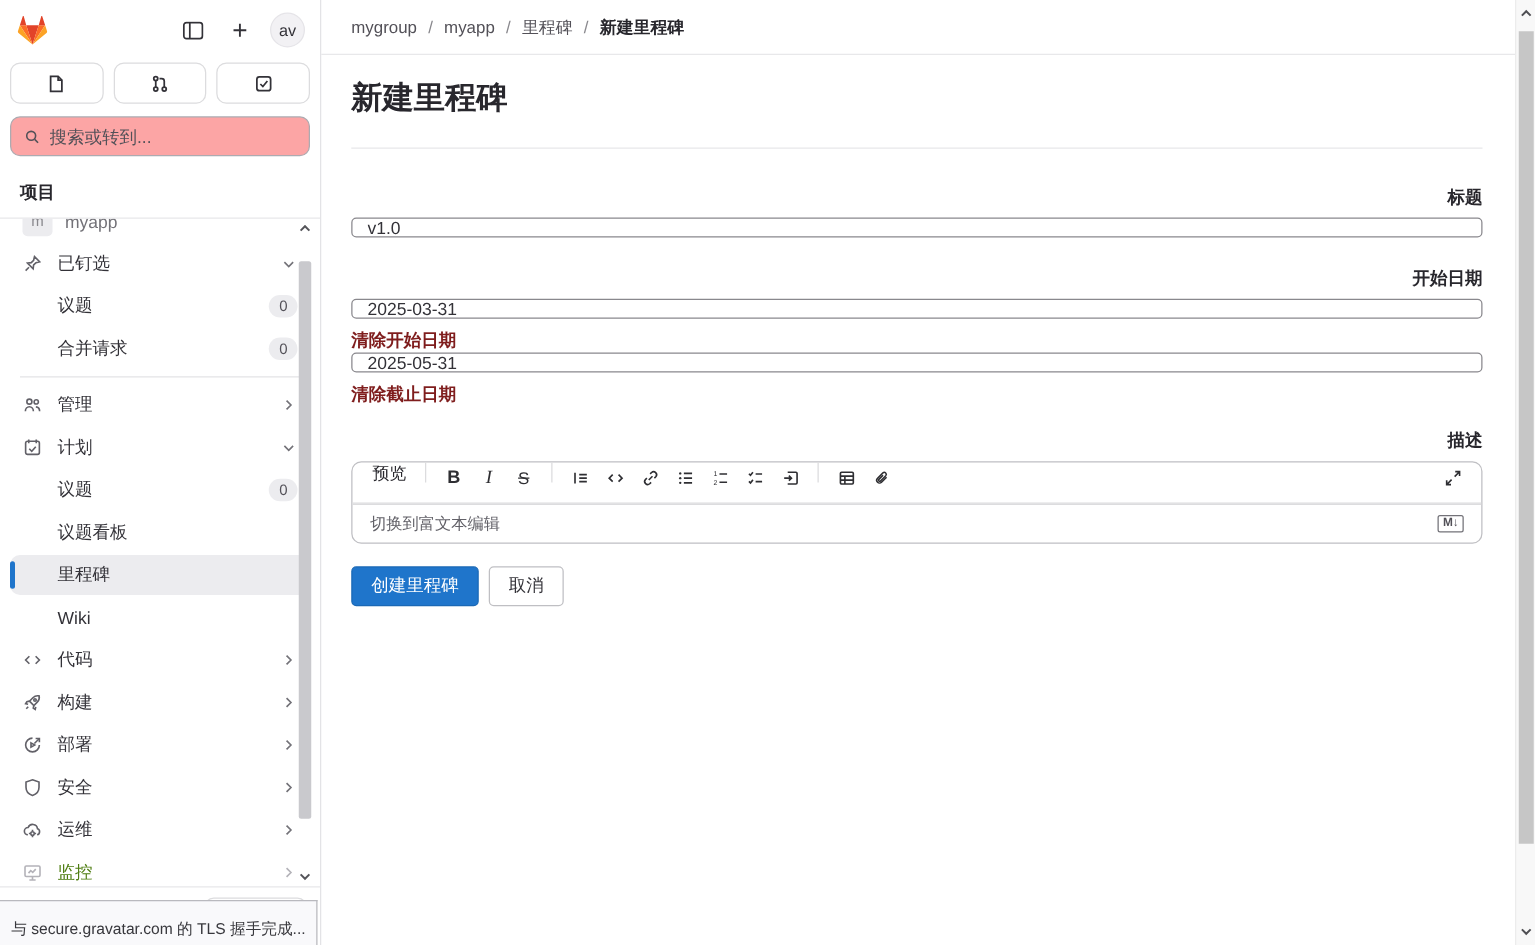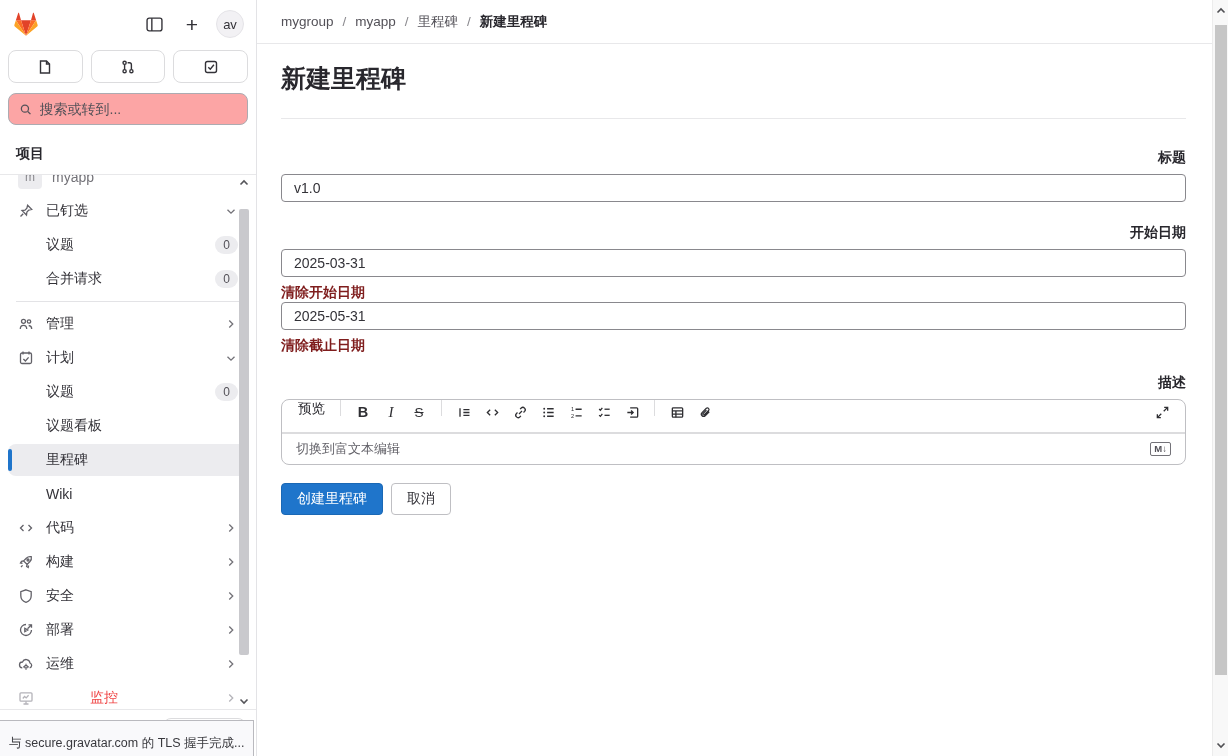--- a/index.html
+++ b/index.html
@@ -24,21 +24,21 @@
   .sb-nav { flex:1; overflow:hidden; border-top:1px solid #e8e8ea; position:relative; padding-top:2px; }
   .nav-item { height:32px; margin:2px 8px; border-radius:8px; display:flex; align-items:center; padding:0 10px; font-size:14px; color:#333238; cursor:pointer; position:relative; }
   .nav-item .nicon { width:16px; height:16px; margin-right:12px; color:#626168; flex:none; }
   .nav-item.sub { padding-left:38px; }
   .nav-item .chev { margin-left:auto; color:#737278; display:flex; }
   .nav-item .badge { margin-left:auto; background:#ececef; color:#535158; border-radius:10px; font-size:12px; padding:1px 8px; line-height:16px; }
   .nav-item.active { background:#ececef; }
   .nav-item.active::before { content:""; position:absolute; left:0; top:5px; bottom:5px; width:4px; border-radius:4px; background:#1f75cb; }
   .nav-item.context { margin-top:-16px; color:#737278; }
   .ctx-avatar { width:24px; height:24px; border-radius:4px; background:#ececef; margin-right:10px; display:flex; align-items:center; justify-content:center; font-size:12px; color:#89888d; }
-  .nav-item.disabled { color:#ef4444;gap:44px; }
+  .nav-item.disabled { color:#4d7c0f; }
   .nav-item.disabled .nicon, .nav-item.disabled .chev { color:#b4b3b9; }
   .nav-divider { height:1px; background:#e3e3e6; margin:6px 16px; }
   .sb-bottom { border-top:1px solid #e8e8ea; padding:8px 10px; display:flex; align-items:center; justify-content:space-between; }
   .help-row { display:flex; align-items:center; gap:10px; font-size:14px; color:#333238; cursor:pointer; position:relative; }
   .help-dot { position:absolute; left:11px; top:-2px; width:7px; height:7px; border-radius:50%; background:#428fdc; border:1px solid #fff; }
   .admin-btn { display:flex; align-items:center; gap:6px; border:1px solid #dcdcde; border-radius:8px; background:#fff; height:30px; padding:0 10px; font-size:13.5px; color:#333238; cursor:pointer; }
 
   
   .sb-scroll { position:absolute; right:7px; top:2px; bottom:2px; width:10px; }
   .sb-scroll .thumb { position:absolute; top:32px; height:446px; left:0; width:10px; background:#c9c9cd; border-radius:2px; }
@@ -50,21 +50,21 @@
   .main-topbar { height:44px; border-bottom:1px solid #e8e8ea; display:flex; align-items:center; padding:0 24px; flex:none; }
   .breadcrumb { display:flex; align-items:center; gap:9px; font-size:13.5px; color:#535158; }
   .breadcrumb .sep { color:#89888d; }
   .breadcrumb a { color:#535158; text-decoration:none; cursor:pointer; }
   .breadcrumb .current { color:#28272d; font-weight:600; }
   .content { padding:0 26px 0 24px; }
   h1.page-title { font-size:25px; font-weight:bold; color:#28272d; margin-top:19px; line-height:30px; }
   .title-divider { height:1px; background:#e8e8ea; margin-top:25px; }
   .form { margin-top:30px; }
   .f-label { font-size:14px; font-weight:bold; color:#28272d; margin-bottom:7px;text-align:right; }
-  .f-input { width:100%; height:28px; border:1px solid #89888d; border-radius:4px; padding:0 12px; font-size:14px; color:#333238; font-family:inherit; outline:none; background:#fff; }
+  .f-input { width:100%; height:16px; border:1px solid #89888d; border-radius:4px; padding:0 12px; font-size:14px; color:#333238; font-family:inherit; outline:none; background:#fff; }
   .clear-link { display:inline-block; margin-top:7px; font-size:14px; color:#7f1d1d; text-decoration:none; cursor:pointer; font-weight:600;}
   .gap-a { margin-top:22px; } .gap-b { margin-top:20px; } .gap-c { margin-top:19px; }
 
   
   .editor { border:1px solid #bfbfc3; border-radius:8px; margin-top:1px; background:#fff; }
   .ed-toolbar { height:33px; border-bottom:1px solid #dcdcde; display:flex; align-items:flex-start; padding:0 10px; gap:2px; }
   .ed-tab { font-size:13.5px; color:#28272d; padding:0 6px; cursor:pointer; }
   .ed-sep { width:1px; height:16px; background:#dcdcde; margin:0 7px; }
   .tbtn { width:26px; height:24px; border:none; background:transparent; border-radius:4px; display:flex; align-items:center; justify-content:center; cursor:pointer; color:#2f2f33; }
   .tbtn.bold { font-weight:bold; font-size:14.5px; }
@@ -240,37 +240,37 @@
           </svg>
         <span>构建</span>
         <span class="chev">
             <svg width="14" height="14" viewBox="0 0 16 16" fill="none" stroke="currentColor" stroke-width="1.5">
               <path d="M6 4l4 4-4 4"></path>
             </svg>
           </span>
       </div>
       <div class="nav-item">
         <svg class="nicon" viewBox="0 0 16 16" fill="none" stroke="currentColor" stroke-width="1.3">
-            <path d="M8 1.8l5.2 1.8v4.2c0 3.2-2.1 5.6-5.2 6.6-3.1-1-5.2-3.4-5.2-6.6V3.6z"></path>
-          </svg>
-        <span>安全</span>
-        <span class="chev">
-            <svg width="14" height="14" viewBox="0 0 16 16" fill="none" stroke="currentColor" stroke-width="1.5">
-              <path d="M6 4l4 4-4 4"></path>
-            </svg>
-          </span>
-      </div>
-      <div class="nav-item">
-        <svg class="nicon" viewBox="0 0 16 16" fill="none" stroke="currentColor" stroke-width="1.3">
             <path d="M13.5 8A5.5 5.5 0 1 1 8 2.5"></path>
             <path d="M10.5 2.8h3v3"></path>
             <path d="M13.3 3L9.5 6.8"></path>
             <path d="M6.8 6.3l3 1.7-3 1.7z"></path>
           </svg>
         <span>部署</span>
+        <span class="chev">
+            <svg width="14" height="14" viewBox="0 0 16 16" fill="none" stroke="currentColor" stroke-width="1.5">
+              <path d="M6 4l4 4-4 4"></path>
+            </svg>
+          </span>
+      </div>
+      <div class="nav-item">
+        <svg class="nicon" viewBox="0 0 16 16" fill="none" stroke="currentColor" stroke-width="1.3">
+            <path d="M8 1.8l5.2 1.8v4.2c0 3.2-2.1 5.6-5.2 6.6-3.1-1-5.2-3.4-5.2-6.6V3.6z"></path>
+          </svg>
+        <span>安全</span>
         <span class="chev">
             <svg width="14" height="14" viewBox="0 0 16 16" fill="none" stroke="currentColor" stroke-width="1.5">
               <path d="M6 4l4 4-4 4"></path>
             </svg>
           </span>
       </div>
       <div class="nav-item">
         <svg class="nicon" viewBox="0 0 16 16" fill="none" stroke="currentColor" stroke-width="1.3">
             <path d="M4.3 11.8a2.9 2.9 0 0 1 .2-5.8A3.9 3.9 0 0 1 12 7a2.5 2.5 0 0 1-.3 4.8"></path>
             <circle cx="8" cy="10.8" r="1.4"></circle>

